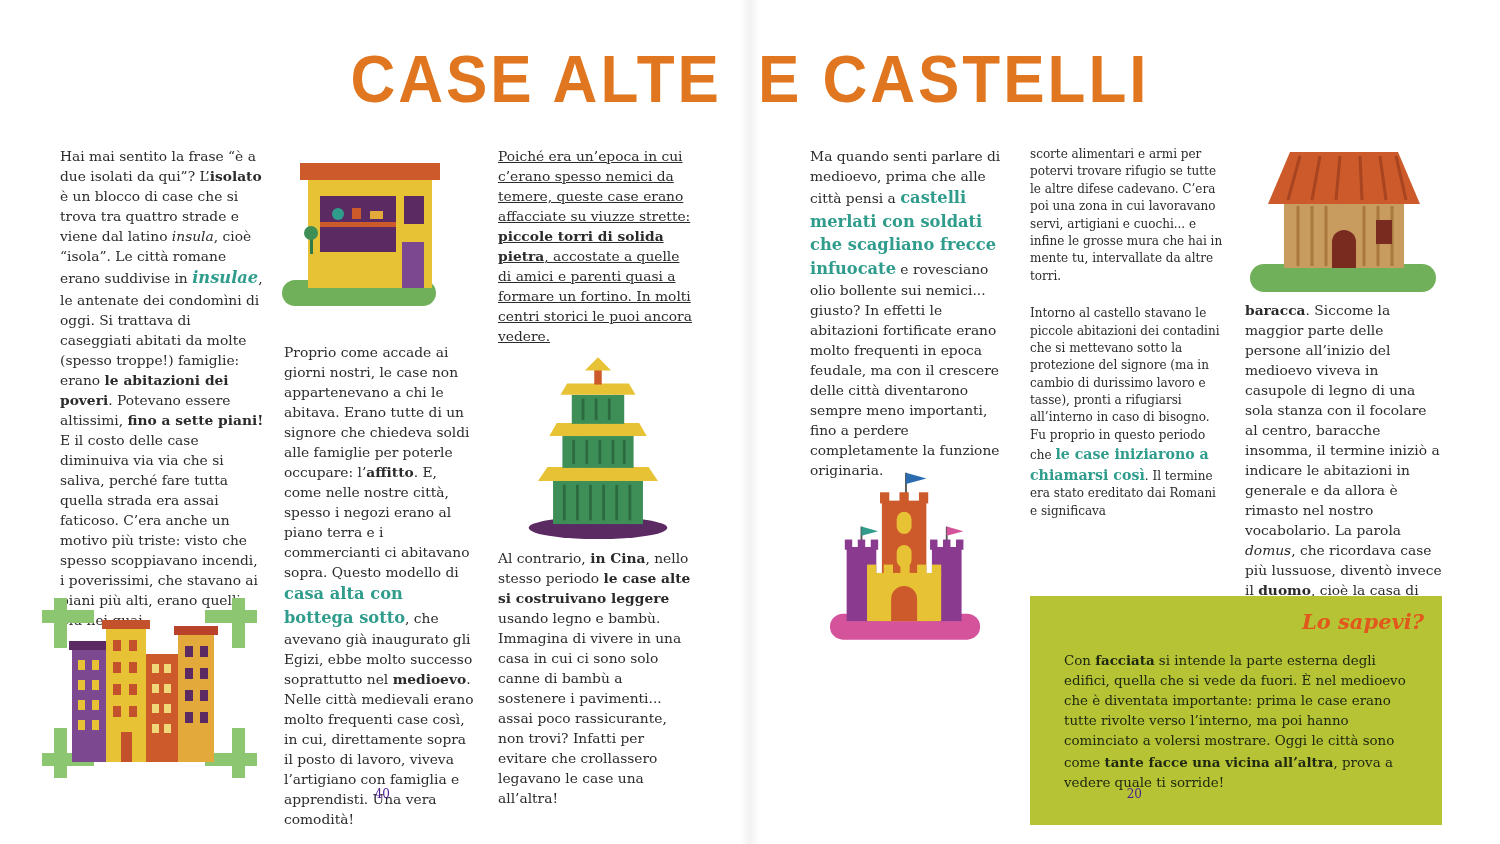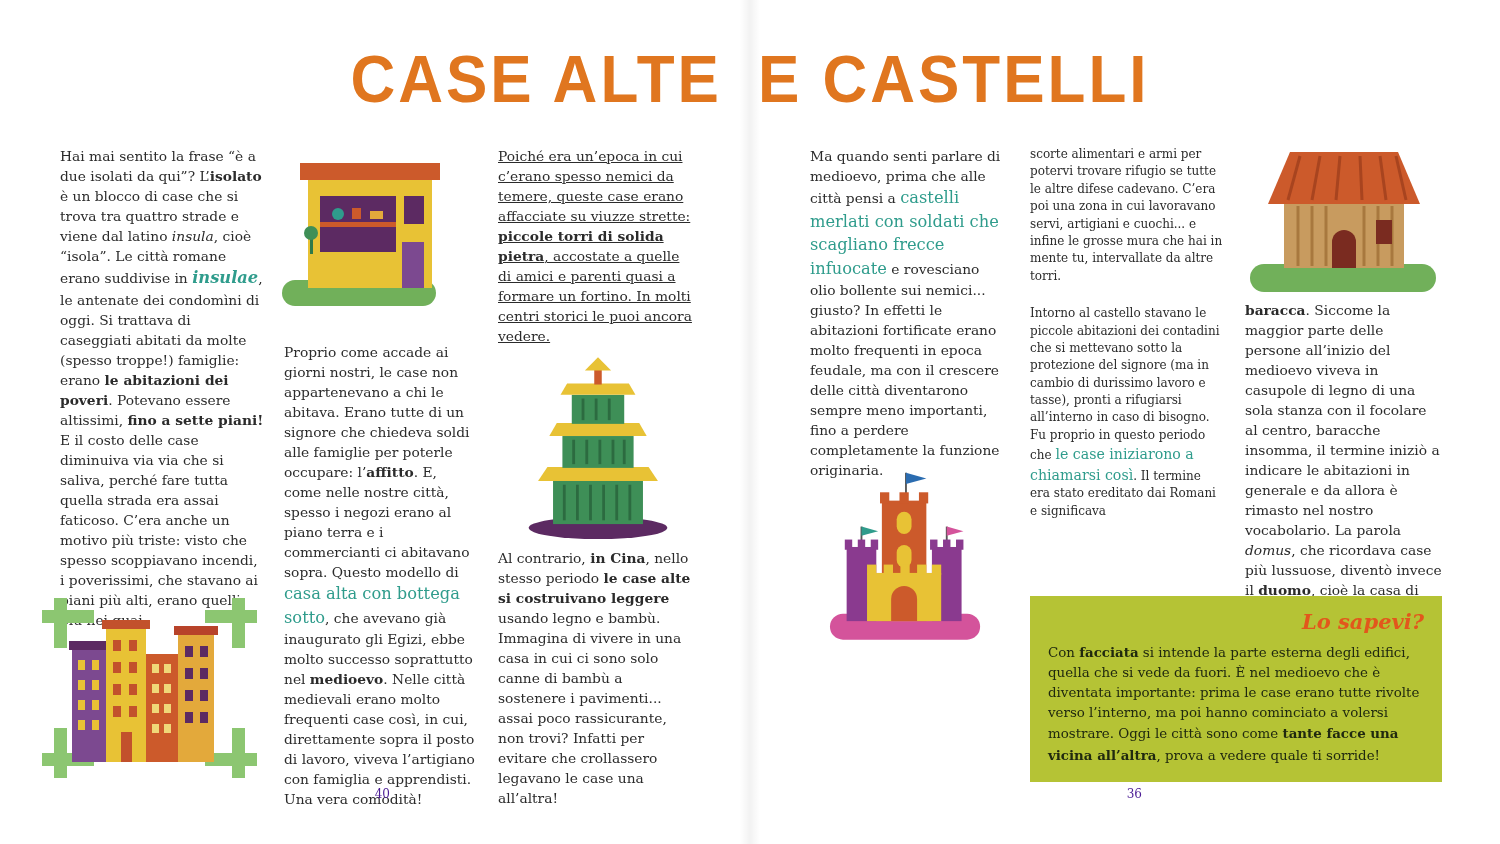--- a/index.html
+++ b/index.html
@@ -19,37 +19,37 @@
     font-family:"Liberation Sans", sans-serif; font-weight:bold;
     font-size:62px; letter-spacing:3px; color:var(--title-color, #e0761f);
     line-height:1;
   }
   .title span { transform:scaleY(1.08); display:inline-block; }
   .col { position:absolute; font-size:13.8px; line-height:1.45; text-align:left; }
   .col p { margin:0; }
   .col p + p { margin-top:20px; }
   .seg-b { font-weight:bold; }
   .seg-i { font-style:italic; }
-  .seg-a { color:var(--accent-color, #2f9c8c); font-weight:normal; font-size:1.18em; }
+  .seg-a { color:var(--accent-color, #2f9c8c); font-weight:bold; font-size:1.18em; }
   .seg-ai { color:var(--accent-color, #2f9c8c); font-weight:bold; font-style:italic; font-size:1.18em; }
   .illus { position:absolute; }
   .pagenum {
     position:absolute; top:787px; width:30px; text-align:right;
     font-size:12px; color:#4c1d95;
   }
   .infobox {
     position:absolute; left:1030px; top:596px; width:412px; min-height:180px;
     background:var(--infobox-bg, #b5c335); padding:13px 18px 16px 18px;
   }
   .infobox h3 {
     font-family:"DejaVu Serif", serif; font-style:italic; font-weight:bold;
     color:var(--infobox-title, #e2571c); font-size:21px; margin-bottom:8px;text-align:right;
   }
   .infobox .boxbody { font-size:13.4px; line-height:1.5; color:#20290f; }
-  .infobox .boxbody p { margin:0; }
+  .infobox .boxbody p { margin:16px; }
 </style>
 </head>
 <body>
 
 <div class="spread">
 
   <div class="gutter"></div>
 
   <h1 class="title">
     <span>CASE ALTE</span>
@@ -267,15 +267,15 @@
       <p><span class="seg-b">baracca</span><span>. Siccome la maggior parte delle persone all’inizio del medioevo viveva in casupole di legno di una sola stanza con il focolare al centro, baracche insomma, il termine iniziò a indicare le abitazioni in generale e da allora è rimasto nel nostro vocabolario. La parola </span><span class="seg-i">domus</span><span>, che ricordava case più lussuose, diventò invece il </span><span class="seg-b">duomo</span><span>, cioè la casa di qualcuno di molto importante!</span></p>
     </div>
 
   <aside class="infobox">
     <h3>Lo sapevi?</h3>
     <div class="boxbody col-like">
         <p><span>Con </span><span class="seg-b">facciata</span><span> si intende la parte esterna degli edifici, quella che si vede da fuori. È nel medioevo che è diventata importante: prima le case erano tutte rivolte verso l’interno, ma poi hanno cominciato a volersi mostrare. Oggi le città sono come </span><span class="seg-b">tante facce una vicina all’altra</span><span>, prova a vedere quale ti sorride!</span></p>
       </div>
   </aside>
 
-  <div class="pagenum" style="left:1112px;">36</div>
+  <div class="pagenum" style="left:1112px;">20</div>
 
 </div>
 
 </body></html>

